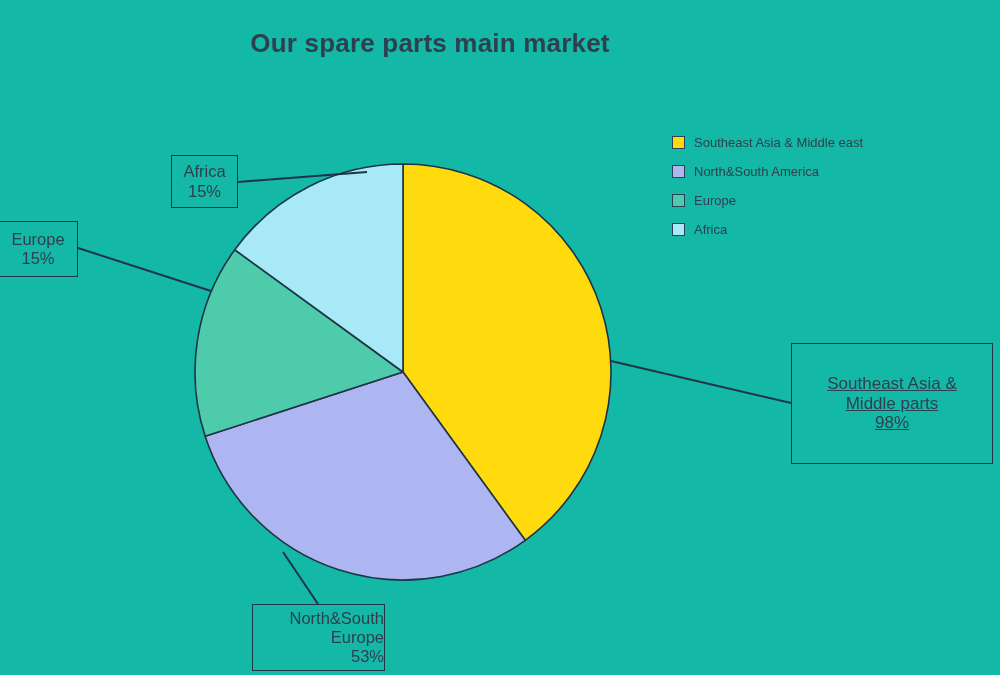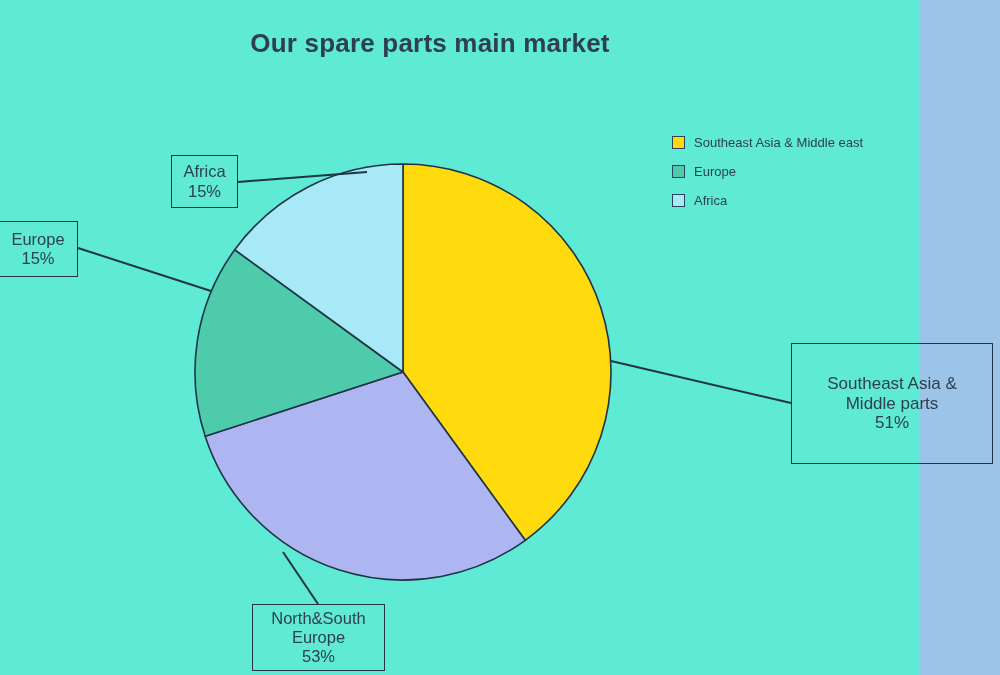--- a/index.html
+++ b/index.html
@@ -9,23 +9,23 @@
   }
   body {
     width: 1000px;
     height: 675px;
     overflow: hidden;
     background: #9cc3e8;
     font-family: "Liberation Sans", sans-serif;
   }
   #slide {
     position: relative;
-    width: 920px;
+    width: 1000px;
     height: 675px;
-    background: #5eead4;
+    background: #14b8a6;
   }
 
   
   #chart-title {
     position: absolute;
     left: 0;
     top: 28px;
     width: 860px;
     text-align: center;
     font-size: 26px;
@@ -99,27 +99,29 @@
   .callout-line {
     white-space: nowrap;
   }
 
   #callout-sea {
     left: 791px;
     top: 343px;
     width: 202px;
     height: 121px;
     font-size: 17px;
+    text-decoration: underline;
   }
   #callout-nsa {
     left: 252px;
     top: 604px;
     width: 133px;
     height: 67px;
     font-size: 16.5px;
+    align-items: flex-end;
   }
   #callout-europe {
     left: -2px;
     top: 221px;
     width: 80px;
     height: 56px;
     font-size: 16.5px;
   }
   #callout-africa {
     left: 171px;
@@ -150,33 +152,37 @@
         <line x1="238" y1="182" x2="367" y2="172" class="leader-line"></line>
       </g>
   </svg>
 
   <div id="legend">
     <div class="legend-row">
       <span class="legend-swatch" style="background: rgb(255, 219, 13);"></span>
       <span class="legend-label">Southeast Asia &amp; Middle east</span>
     </div>
     <div class="legend-row">
+      <span class="legend-swatch" style="background: rgb(174, 182, 242);"></span>
+      <span class="legend-label">North&amp;South America</span>
+    </div>
+    <div class="legend-row">
       <span class="legend-swatch" style="background: rgb(78, 203, 170);"></span>
       <span class="legend-label">Europe</span>
     </div>
     <div class="legend-row">
       <span class="legend-swatch" style="background: rgb(167, 233, 247);"></span>
       <span class="legend-label">Africa</span>
     </div>
   </div>
 
   <div class="callout" id="callout-sea">
     <span class="callout-line">Southeast Asia &amp;</span>
     <span class="callout-line">Middle parts</span>
-    <span class="callout-line">51%</span>
+    <span class="callout-line">98%</span>
   </div>
 
   <div class="callout" id="callout-nsa">
     <span class="callout-line">North&amp;South</span>
     <span class="callout-line">Europe</span>
     <span class="callout-line">53%</span>
   </div>
 
   <div class="callout" id="callout-europe">
     <span class="callout-line">Europe</span>

